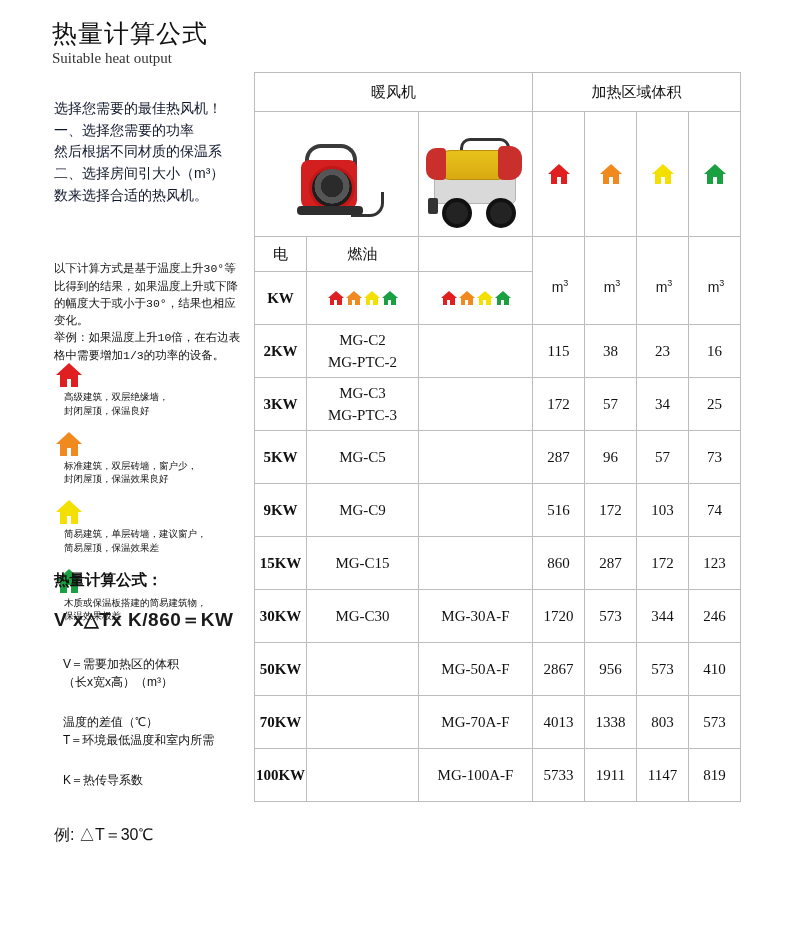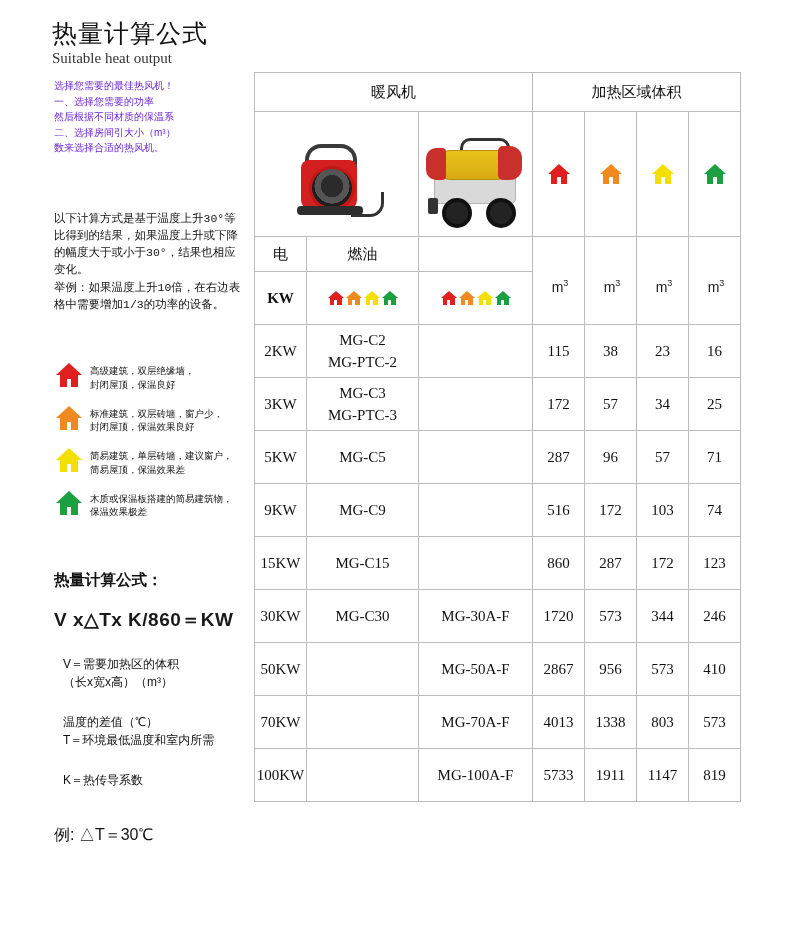--- a/index.html
+++ b/index.html
@@ -43,23 +43,24 @@
   }
 
   
   .left-col {
     position: absolute;
     left: 54px;
     top: 78px;
     width: 205px;
   }
   .intro {
-    font-size: 10px;
+    font-size: 14px;
     line-height: 1.55;
-    color: #6d28d9;
+    color: #0f172a;
+    margin-top: 20px;
   }
   .intro div { white-space: nowrap; }
   .note {
     margin-top: 54px;
     font-size: 11.5px;
     line-height: 1.5;
     color: #111;
     font-family: Liberation Mono, monospace;
   }
 
@@ -67,20 +68,21 @@
   .legend {
     position: absolute;
     left: 56px;
     top: 362px;
     width: 210px;
   }
   .legend-row {
     display: flex;
     align-items: flex-start;
     margin-bottom: 13px;
+    flex-direction: column;
   }
   .legend-text {
     font-size: 9.5px;
     line-height: 1.45;
     color: #111;
     margin-left: 8px;
     padding-top: 2px;
   }
 
   
@@ -204,21 +206,21 @@
     display: flex;
     justify-content: center;
     align-items: center;
     gap: 2px;
   }
   .vol-hdr-house { height: 50px; }
   .m3 { font-size: 14px; }
   .m3 sup { font-size: 9px; }
   .row-kw {
     font-family: "Liberation Sans", sans-serif;
-    font-weight: normal;
+    font-weight: bold;
     font-size: 14px;
   }
   tr.data-row td { height: 52px; }
   .model-two-line { line-height: 1.5; }
 
   
   .fan-unit {
     position: relative;
     width: 96px;
     height: 90px;
@@ -579,21 +581,21 @@
           <td>25</td>
         </tr>
 
         <tr class="data-row">
           <td class="row-kw">5KW</td>
           <td>MG-C5</td>
           <td></td>
           <td>287</td>
           <td>96</td>
           <td>57</td>
-          <td>71</td>
+          <td>73</td>
         </tr>
 
         <tr class="data-row">
           <td class="row-kw">9KW</td>
           <td>MG-C9</td>
           <td></td>
           <td>516</td>
           <td>172</td>
           <td>103</td>
           <td>74</td>

